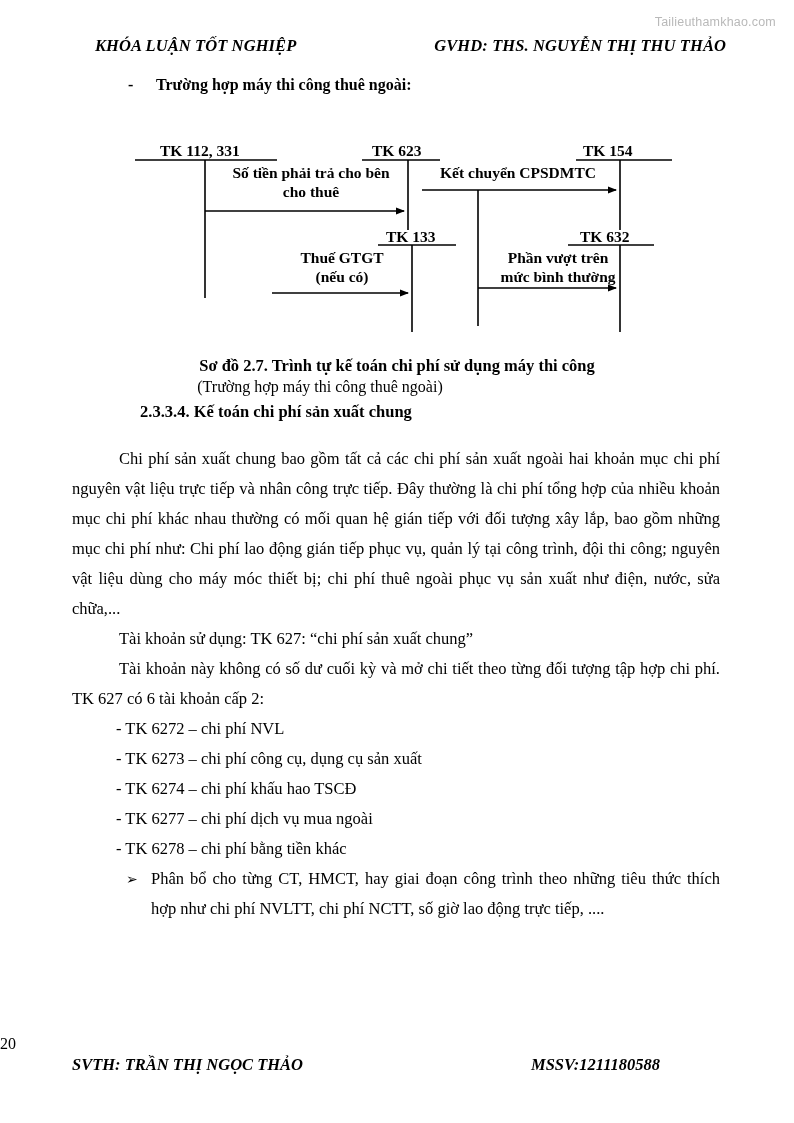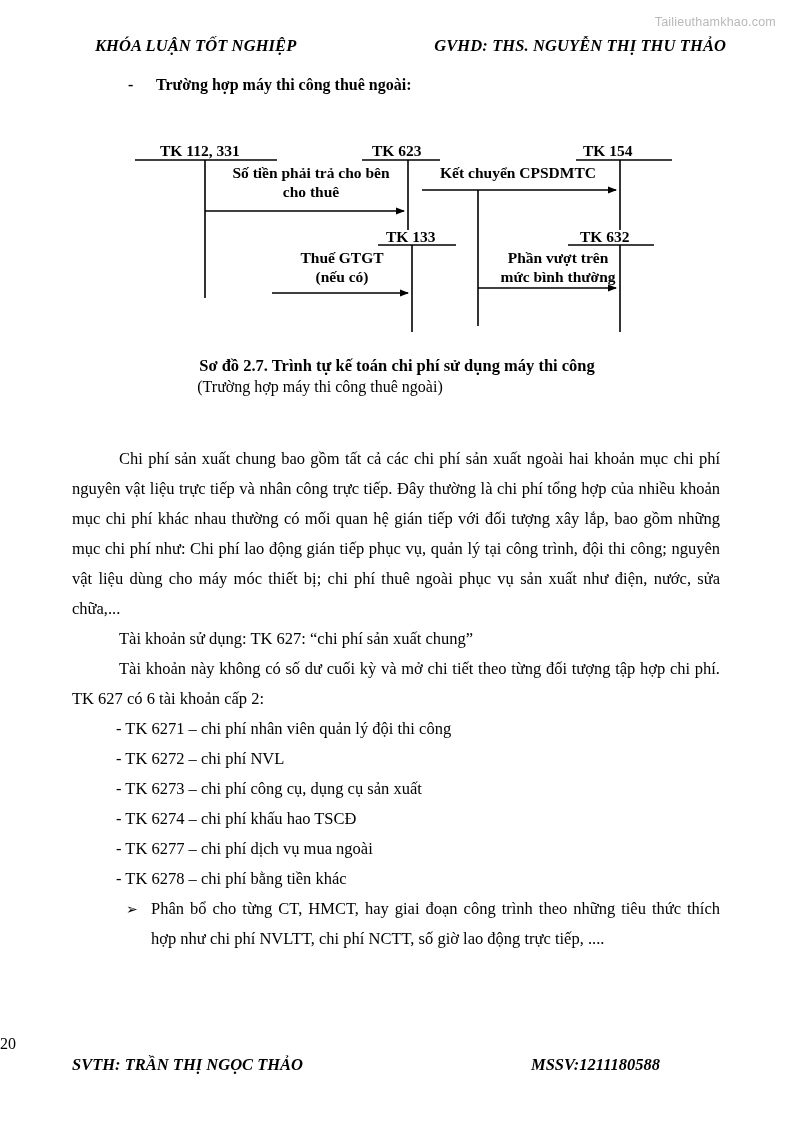--- a/index.html
+++ b/index.html
@@ -179,31 +179,31 @@
     <div class="dtext" style="left:282px; top:249px; width:120px;">Thuế GTGT</div>
     <div class="dtext" style="left:282px; top:268px; width:120px;">(nếu có)</div>
 
     <div class="dtext" style="left:484px; top:249px; width:148px;">Phần vượt trên</div>
     <div class="dtext" style="left:484px; top:268px; width:148px;">mức bình thường</div>
   </div>
 
   <div class="cap1">Sơ đồ 2.7. Trình tự kế toán chi phí sử dụng máy thi công</div>
   <div class="cap2">(Trường hợp máy thi công thuê ngoài)</div>
 
+  <div class="sec-head">2.3.3.4. Kế toán chi phí sản xuất chung</div>
 
   <div class="body">
 
     <p class="para">Chi phí sản xuất chung bao gồm tất cả các chi phí sản xuất ngoài hai khoản mục chi phí nguyên vật liệu trực tiếp và nhân công trực tiếp. Đây thường là chi phí tổng hợp của nhiều khoản mục chi phí khác nhau thường có mối quan hệ gián tiếp với đối tượng xây lắp, bao gồm những mục chi phí như: Chi phí lao động gián tiếp phục vụ, quản lý tại công trình, đội thi công; nguyên vật liệu dùng cho máy móc thiết bị; chi phí thuê ngoài phục vụ sản xuất như điện, nước, sửa chữa,...</p>
 
     <div class="simple-line">Tài khoản sử dụng: TK 627: “chi phí sản xuất chung”</div>
 
     <p class="para">Tài khoản này không có số dư cuối kỳ và mở chi tiết theo từng đối tượng tập hợp chi phí. TK 627 có 6 tài khoản cấp 2:</p>
 
     <ul class="dashlist">
-      <li>- TK 6271 – chi phí nhân viên quản lý đội thi công</li>
       <li>- TK 6272 – chi phí NVL</li>
       <li>- TK 6273 – chi phí công cụ, dụng cụ sản xuất</li>
       <li>- TK 6274 – chi phí khấu hao TSCĐ</li>
       <li>- TK 6277 – chi phí dịch vụ mua ngoài</li>
       <li>- TK 6278 – chi phí bằng tiền khác</li>
     </ul>
 
     <div class="arrowitem">
       <span class="abullet">➢</span>
       <span>Phân bổ cho từng CT, HMCT, hay giai đoạn công trình theo những tiêu thức thích hợp như chi phí NVLTT, chi phí NCTT, số giờ lao động trực tiếp, ....</span>

